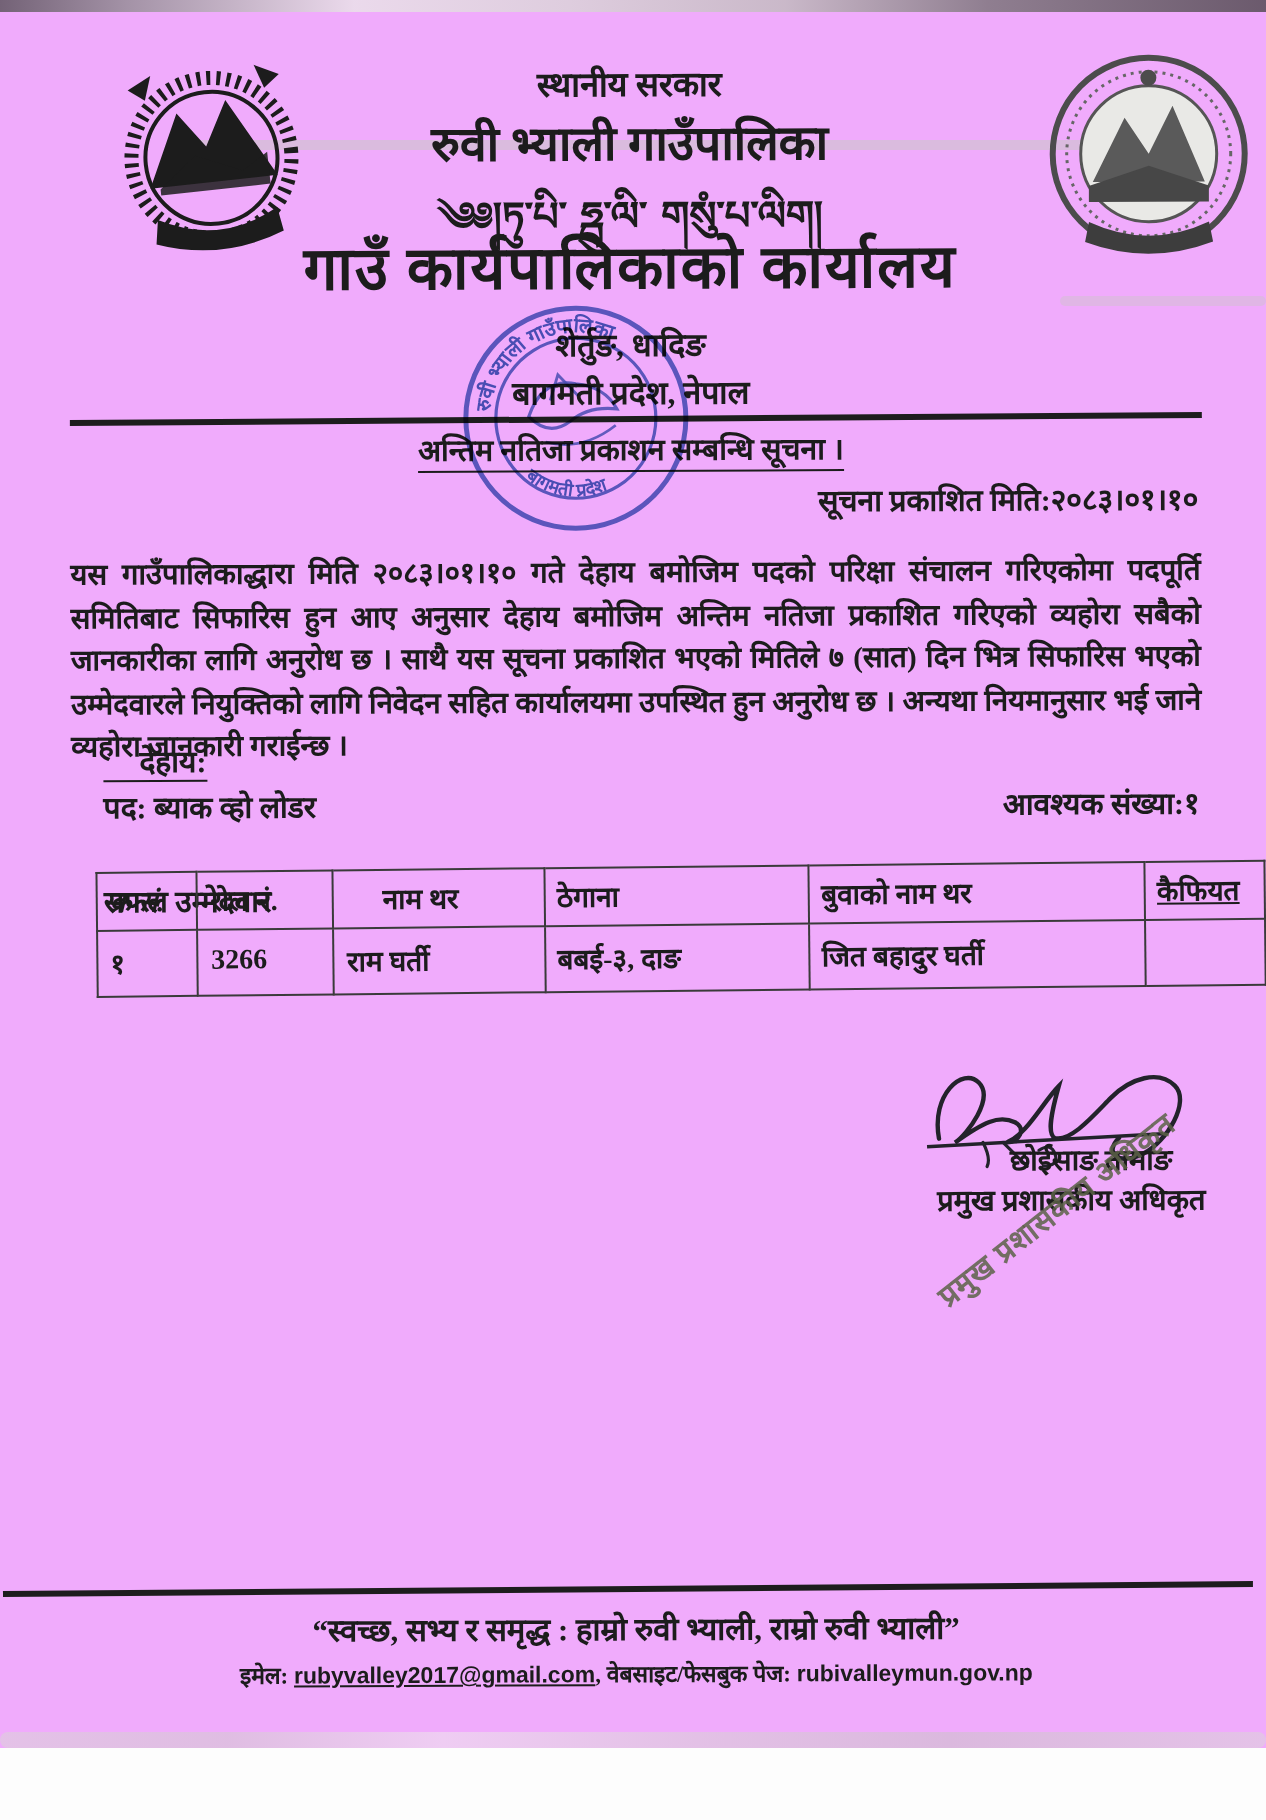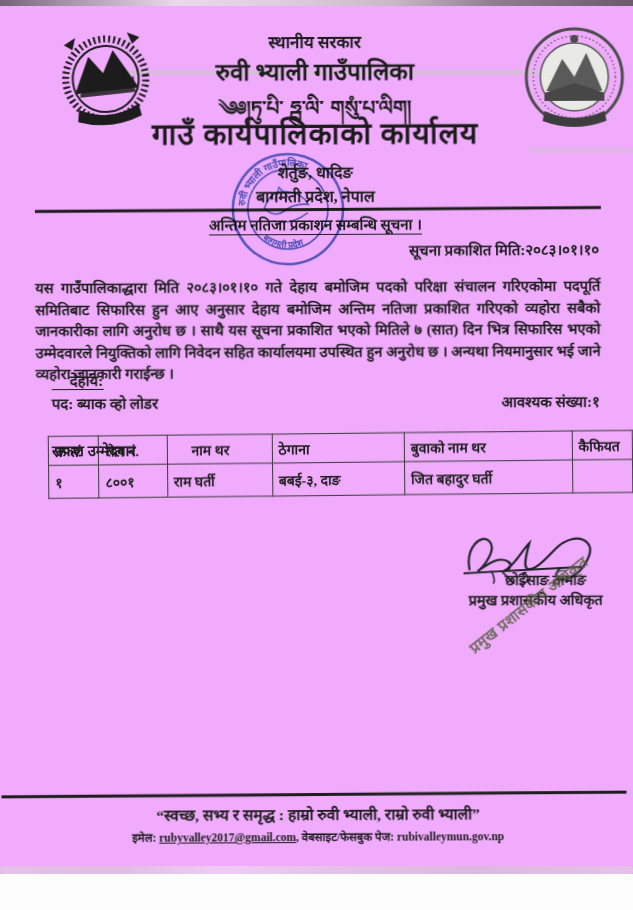--- a/index.html
+++ b/index.html
@@ -57,21 +57,21 @@
   .stamp-rot{
     position:absolute;top:640px;left:470px;width:220px;
     font-size:15px;font-weight:bold;color:rgba(92,97,72,.85);
     transform:rotate(-38deg);transform-origin:left center;
     letter-spacing:.5px;
   }
   
   .rule-2{position:absolute;top:793px;left:0;width:625px;height:2.5px;background:#1d1d1d;transform:rotate(-0.2deg);}
   .motto{position:absolute;top:803px;left:0;width:633px;text-align:center;font-size:15.5px;font-weight:bold;}
   .contact{position:absolute;top:829px;left:0;width:633px;text-align:center;font-size:11.5px;font-weight:bold;}
-  .contact .mono{font-family:Liberation Serif, serif;}
+  .contact .mono{font-family:Liberation Sans, sans-serif;}
   .contact .u{text-decoration:underline;}
   
   .smudge{position:absolute;top:866px;left:0;width:633px;height:8px;
     background:linear-gradient(90deg,#d8d8d3 0%,#cfcfc9 18%,#eeeeea 35%,#d6d6d0 55%,#c6c6c0 75%,#d9d9d4 100%);
     opacity:.5;border-radius:4px;}
   .cs-bar{position:absolute;top:874px;left:0;width:633px;height:36px;background:#fdfdfd;}
 </style>
 </head>
 <body>
 
@@ -146,25 +146,25 @@
     <div class="succ">सफल उम्मेदवार</div>
 
     <table class="result-table">
       <tbody>
         <tr class="hrow">
           <td style="width:40px;font-style:italic;">क्र सं.</td>
           <td style="width:58px;">रोल नं.</td>
           <td style="width:80px;padding-left:24px;">नाम थर</td>
           <td style="width:128px;">ठेगाना</td>
           <td style="width:168px;">बुवाको नाम थर</td>
-          <td style="width:48px;">कैफियत</td>
+          <td style="width:48px;text-decoration:underline;">कैफियत</td>
         </tr>
         <tr class="drow">
           <td>१</td>
-          <td>८००१</td>
+          <td>3266</td>
           <td>राम घर्ती</td>
           <td>बबई-३, दाङ</td>
           <td>जित बहादुर घर्ती</td>
           <td></td>
         </tr>
       </tbody>
     </table>
 
     <svg class="sig-svg" width="170" height="60" viewBox="0 0 170 60">
       <path d="M14,42 C10,20 26,6 34,14 C42,22 28,40 22,44 C36,34 44,30 52,34 C58,37 54,44 48,44 C58,40 66,24 74,16 C70,30 68,40 72,42 C80,44 92,30 100,22 C110,12 124,8 132,16 C140,24 128,44 116,50 C104,56 96,50 104,42" fill="none" stroke="#23232b" stroke-width="2.2" stroke-linecap="round"></path>

